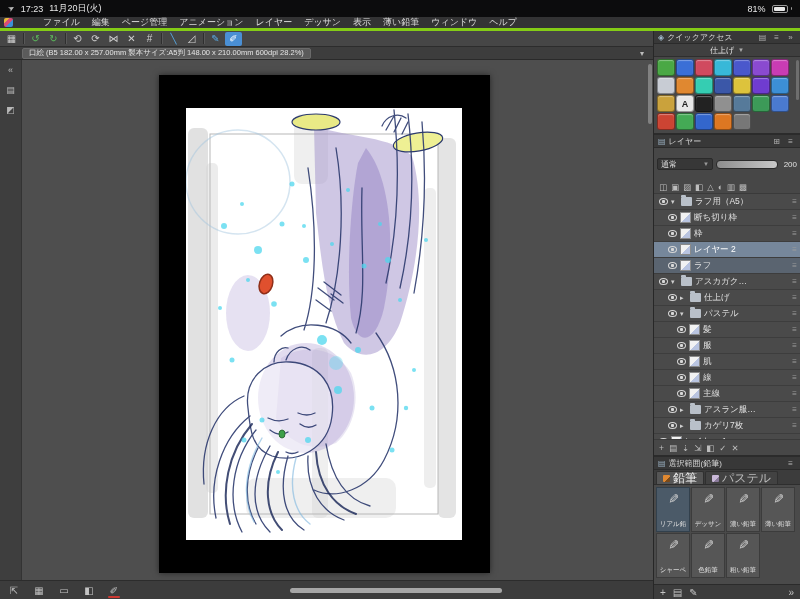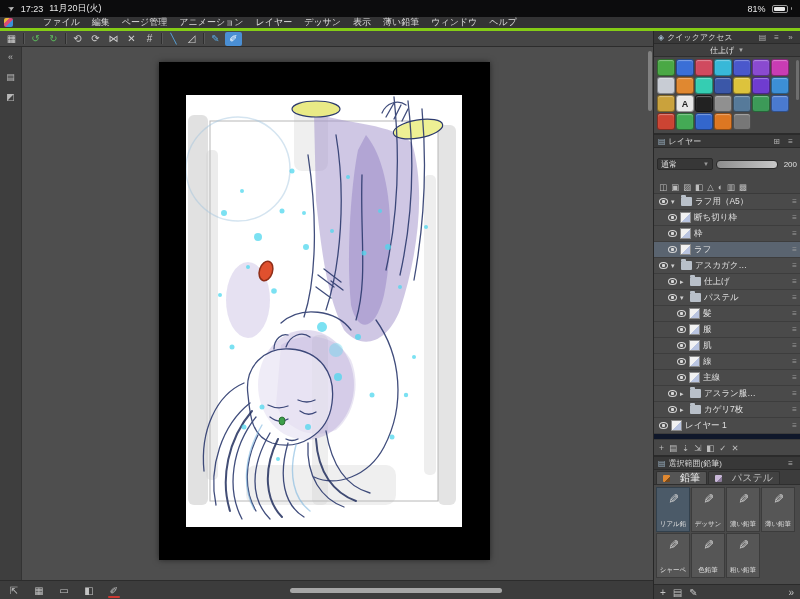--- a/index.html
+++ b/index.html
@@ -93,21 +93,21 @@
   .layer-row .folder-ic { display:none; width:11px; height:9px; background:#b9c0c9; border-radius:1px; position:relative; flex:0 0 auto; }
   .layer-row .folder-ic::before { content:""; position:absolute; top:-2px; left:0; width:5px; height:2px; background:#b9c0c9; border-radius:1px 1px 0 0; }
   .layer-row.folder .folder-ic { display:inline-block; }
   .layer-row .lname { flex:1; white-space:nowrap; overflow:hidden; }
   .layer-row .handle { font-size:8px; color:#9c9c9c; padding-right:3px; }
   .layer-bottom { height:16px; display:flex; align-items:center; gap:5px; padding:0 5px; border-top:1px solid #3a3a3a; flex:0 0 auto; }
 
   
   .subtool-panel { flex:0 0 auto; height:127px; display:flex; flex-direction:column; }
   .subtool-tabs { height:15px; background:#3c3c3c; border-bottom:1px solid #2e2e2e; display:flex; align-items:flex-end; gap:1px; padding:0 2px; flex:0 0 auto; }
-  .st-tab { height:13px; padding:0 6px; font-size:10px; color:#bdbdbd; background:#424242; border:1px solid #303030; border-bottom:none; border-radius:2px 2px 0 0; display:flex; align-items:center; gap:10px; }
+  .st-tab { height:13px; padding:0 6px; font-size:12px; color:#bdbdbd; background:#424242; border:1px solid #303030; border-bottom:none; border-radius:2px 2px 0 0; display:flex; align-items:center; gap:3px; }
   .st-tab.active { background:#555; color:#f0f0f0; }
   .st-tab .tab-ic { width:7px; height:7px; background:linear-gradient(135deg,#e08830 60%,#7a4a1a 60%); border-radius:1px; }
   .st-tab.active .tab-ic { background:linear-gradient(135deg,#e08830 60%,#7a4a1a 60%); }
   .st-tab:not(.active) .tab-ic { background:linear-gradient(135deg,#c9b8d8 60%,#8a7a9a 60%); }
   .tool-grid { flex:1; display:flex; flex-wrap:wrap; align-content:flex-start; gap:1px; padding:2px; background:#4a4a4a; }
   .tool-cell { width:34px; height:45px; background:#565656; border:1px solid #3c3c3c; display:flex; flex-direction:column; align-items:center; justify-content:space-between; padding:3px 1px 2px; }
   .tool-cell.selected { background:#4b5a68; border-color:#32404c; }
   .tool-cell .pencil-ic { font-size:13px; color:#cfcfcf; transform:rotate(90deg); }
   .tool-cell .tool-label { font-size:6.5px; color:#e0e0e0; white-space:nowrap; overflow:hidden; max-width:32px; }
 
@@ -217,20 +217,24 @@
           <button class="tool-btn" style="--c: #57a8e2;">
             <span class="glyph">✎</span>
           </button>
 
           <button class="tool-btn active">
             <span class="glyph">✐</span>
           </button>
 
       </div>
 
+      <div class="tab-bar">
+        <span class="doc-tab">口絵 (B5 182.00 x 257.00mm 製本サイズ:A5判 148.00 x 210.00mm 600dpi 28.2%)</span>
+        <span class="tab-list-btn">▾</span>
+      </div>
 
       <div class="canvas-wrap">
         <div class="left-strip">
           <span class="strip-icon">«</span>
             <span class="strip-icon">▤</span>
             <span class="strip-icon">◩</span>
         </div>
 
         <div class="page-black">
           <div class="page-white">
@@ -454,20 +458,28 @@
 
             <div class="layer-row" style="--indent: 1;">
               <span class="eye"></span>
 
               <span class="thumb"></span>
 
               <span class="lname">枠</span>
               <span class="handle">≡</span>
             </div>
 
+            <div class="layer-row selected" style="--indent: 1;">
+              <span class="eye"></span>
+
+              <span class="thumb"></span>
+
+              <span class="lname">レイヤー 2</span>
+              <span class="handle">≡</span>
+            </div>
 
             <div class="layer-row hl" style="--indent: 1;">
               <span class="eye"></span>
 
               <span class="thumb"></span>
 
               <span class="lname">ラフ</span>
               <span class="handle">≡</span>
             </div>
 

